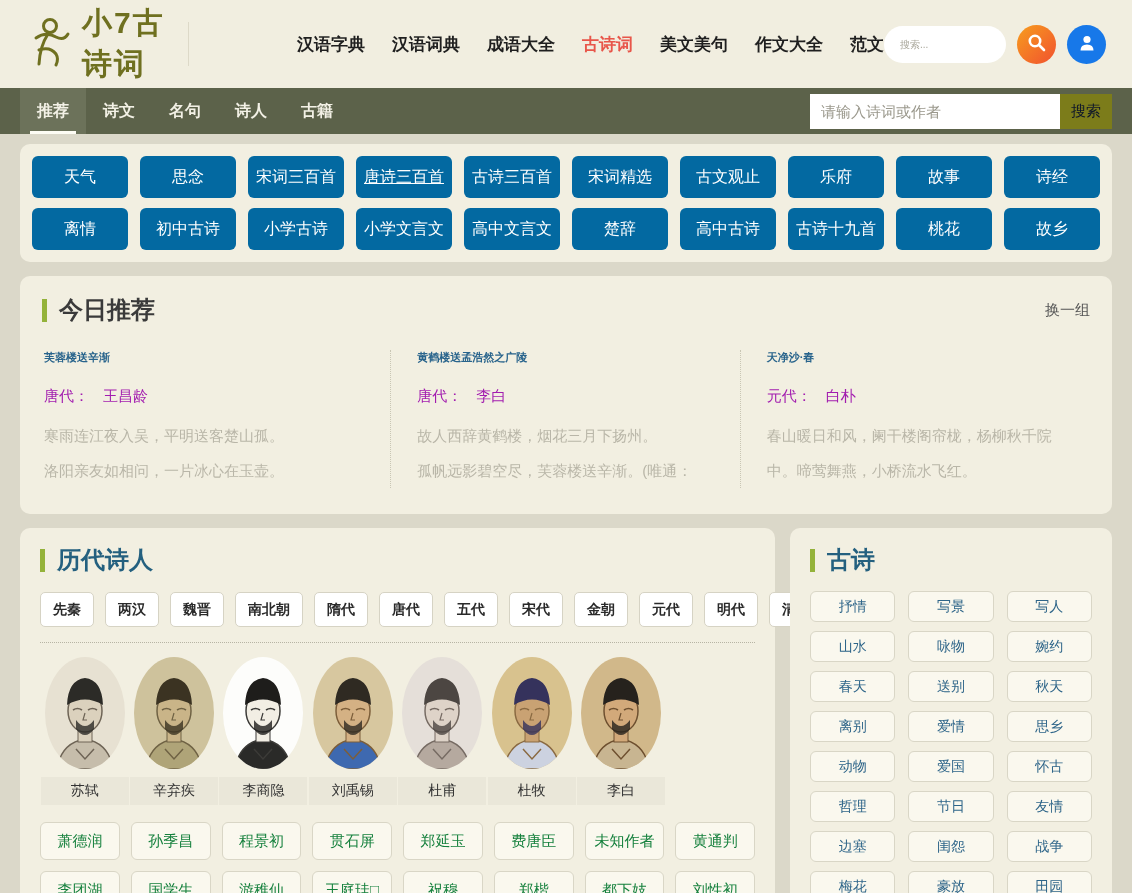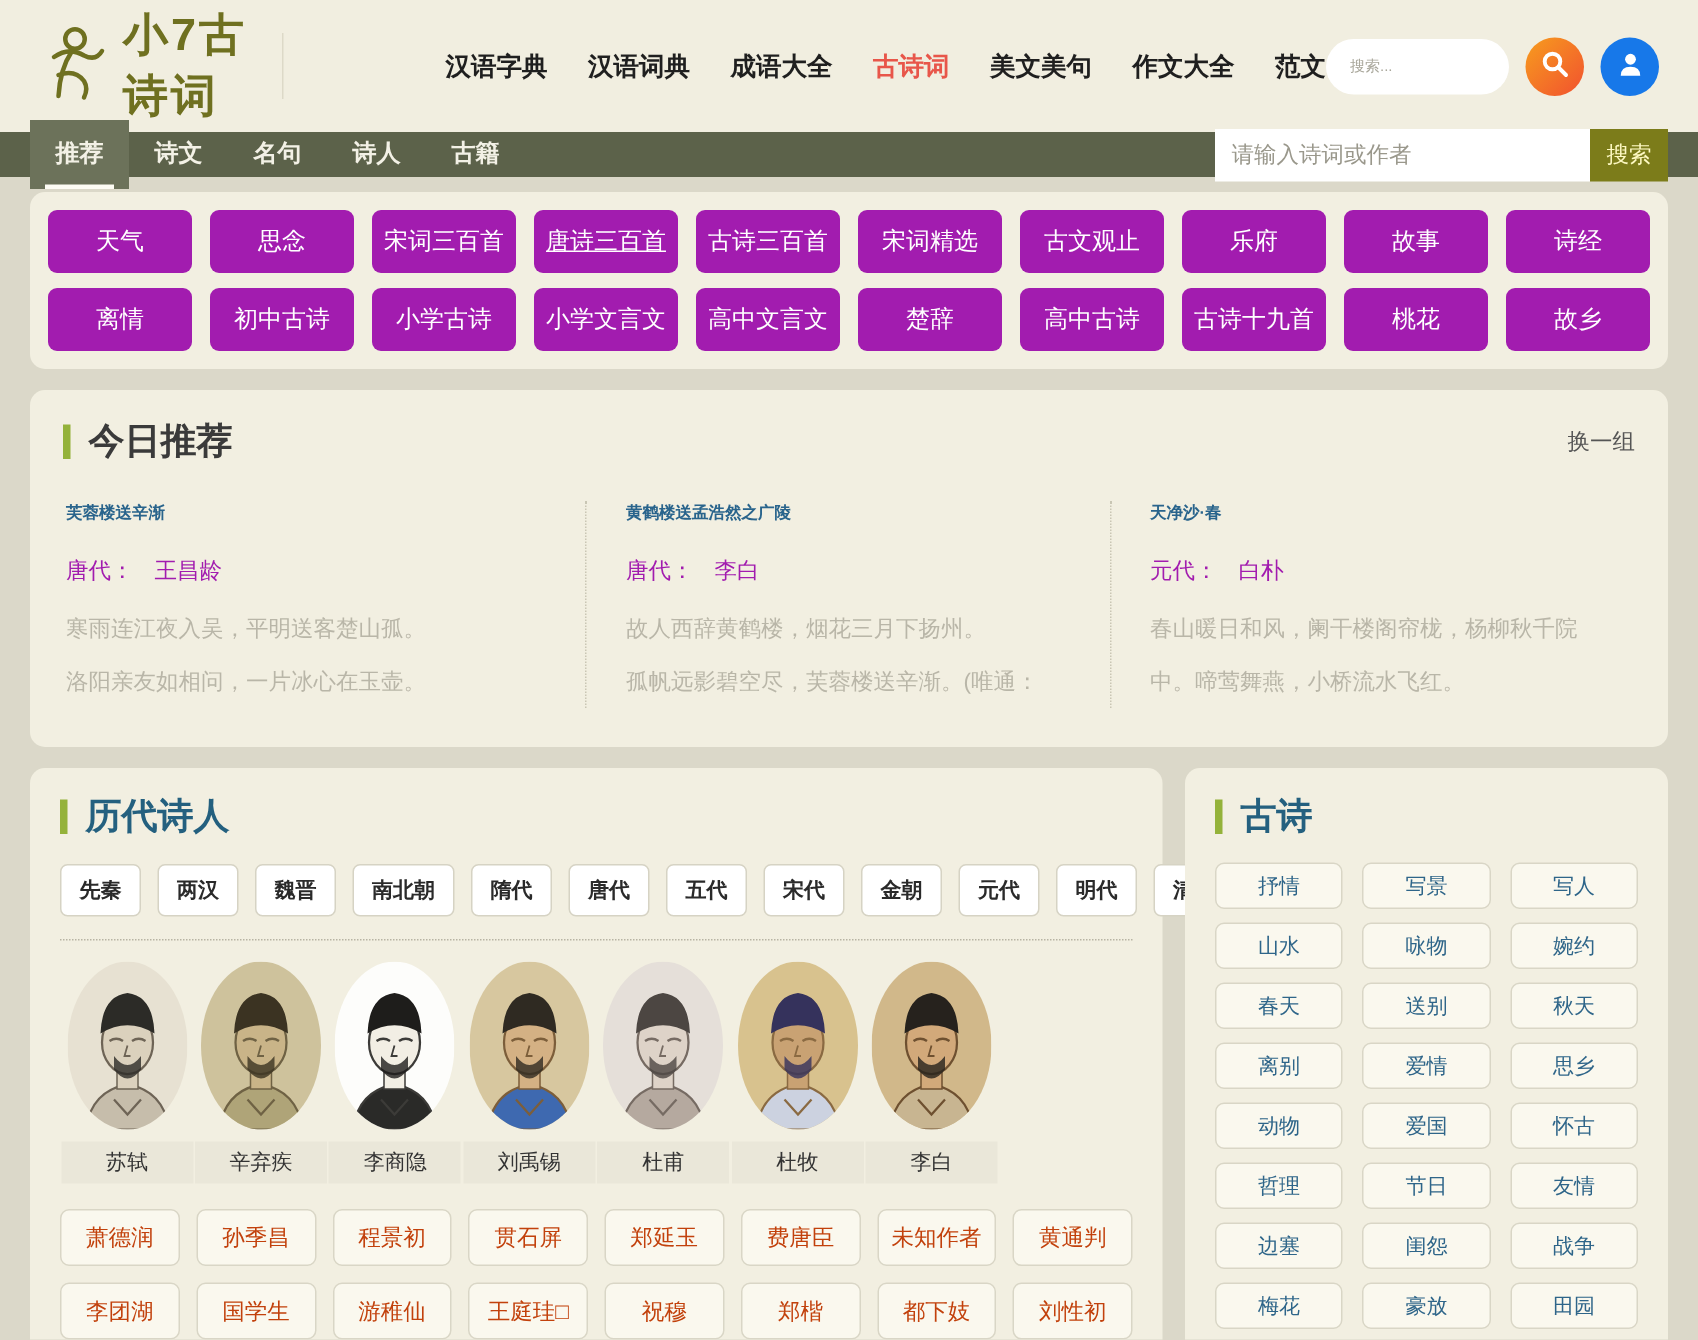--- a/index.html
+++ b/index.html
@@ -15,37 +15,37 @@
   .top-nav-item { font-size:17px; font-weight:bold; color:#1f1f1f; cursor:pointer; white-space:nowrap; }
   .top-nav-item.active { color:#e8564a; }
   .header-search { margin-left:auto; display:flex; align-items:center; gap:11px; }
   .header-search input { width:122px; height:37px; border:none; border-radius:19px; background:#fff; padding:0 16px; font-size:10px; color:#333; outline:none; }
   .header-search input::placeholder { color:#a9a79b; }
   .circle-btn { width:39px; height:39px; border-radius:50%; border:none; display:flex; align-items:center; justify-content:center; cursor:pointer; }
   .circle-btn.search { background:linear-gradient(135deg,#f79d1e,#f1512f); }
   .circle-btn.user { background:#1778e9; }
 
   
-  .subnav { height:30px; background:#5c624a; display:flex; align-items:center; padding:0 20px; }
+  .subnav { height:46px; background:#5c624a; display:flex; align-items:center; padding:0 20px; }
   .subnav-tabs { display:flex; height:46px; }
   .subnav-tab { position:relative; padding:0 17px; line-height:46px; color:#f3f1e6; font-size:16px; font-weight:bold; cursor:pointer; }
   .subnav-tab.active { background:#6c725a; }
   .subnav-tab.active::after { content:""; position:absolute; left:10px; right:10px; bottom:0; height:3px; background:#fdfcf4; }
   .subnav-search { margin-left:auto; display:flex; }
   .subnav-search input { width:250px; height:35px; border:none; padding:0 11px; font-size:15px; color:#333; outline:none; background:#fff; }
   .subnav-search input::placeholder { color:#9a988c; }
-  .subnav-search button { width:52px; height:35px; border:none; background:#7c7c1a; color:#fef9c3; font-size:15px; cursor:pointer; }
+  .subnav-search button { width:52px; height:35px; border:none; background:#7c7c1a; color:#0f172a; font-size:15px; cursor:pointer; }
 
   .page { padding:0 20px; }
   .card { background:#f2efe1; border-radius:10px; }
 
   
   .quick-tags { margin-top:10px; padding:12px; display:flex; flex-direction:column; gap:10px; }
   .quick-row { display:flex; gap:12px; }
-  .quick-tag { flex:1; height:42px; background:#a21caf; color:#fff; border:none; border-radius:6px; font-size:16px; display:flex; align-items:center; justify-content:center; cursor:pointer; white-space:nowrap; font-family:Liberation Sans, sans-serif; }
+  .quick-tag { flex:1; height:42px; background:#0369a1; color:#fff; border:none; border-radius:6px; font-size:16px; display:flex; align-items:center; justify-content:center; cursor:pointer; white-space:nowrap; font-family:Liberation Sans, sans-serif; }
   .quick-tag.hl { text-decoration:underline; }
 
   
   .section-head { display:flex; align-items:center; }
   .section-title { display:flex; align-items:center; gap:12px; font-size:24px; font-weight:bold; color:#3a3a3a; }
   .accent-bar { width:5px; height:23px; background:#94b23a; }
   .refresh-link { margin-left:auto; font-size:15px; color:#555; cursor:pointer; }
 
   
   .today { margin-top:14px; padding:18px 22px 26px; }
@@ -67,21 +67,21 @@
   .eras { display:flex; gap:11px; margin-top:16px; }
   .era-tab { padding:0 12px; height:35px; line-height:33px; background:#fff; border:1px solid #d6d3c4; border-radius:5px; font-size:14px; font-weight:bold; color:#2a2a2a; cursor:pointer; white-space:nowrap; }
   .dotted-sep { border-top:1px dotted #b7b4a4; margin-top:15px; }
 
   .portraits { display:flex; margin-top:14px; }
   .portrait-item { width:12.5%; text-align:center; cursor:pointer; }
   .oval { width:80px; height:112px; border-radius:50%; overflow:hidden; margin:0 auto; }
   .pname { margin:8px auto 0; width:88px; background:#eae7d9; padding:5px 0; font-size:14px; color:#333; }
 
   .poet-grid { display:grid; grid-template-columns:repeat(8,1fr); gap:11px; margin-top:17px; }
-  .poet-link { height:38px; background:#faf8ee; border:1px solid #d9d6c6; border-radius:6px; color:#c2410c; font-size:15px; display:flex; align-items:center; justify-content:center; cursor:pointer; font-family:inherit; white-space:nowrap; }
+  .poet-link { height:38px; background:#faf8ee; border:1px solid #d9d6c6; border-radius:6px; color:#15803d; font-size:15px; display:flex; align-items:center; justify-content:center; cursor:pointer; font-family:inherit; white-space:nowrap; }
 
   .side-grid { display:grid; grid-template-columns:repeat(3,1fr); gap:9px 13px; margin-top:15px; }
   .poem-tag { height:31px; background:#faf8ee; border:1px solid #d9d6c6; border-radius:6px; color:#2e6589; font-size:14px; display:flex; align-items:center; justify-content:center; cursor:pointer; font-family:Liberation Mono, monospace; }
 </style>
 </head>
 <body>
 
 <header class="app-header">
   <div class="brand">
     <span>

